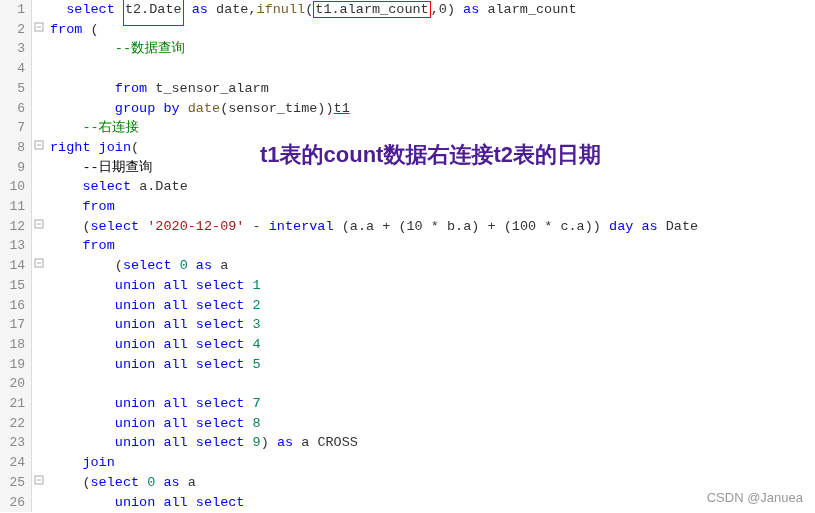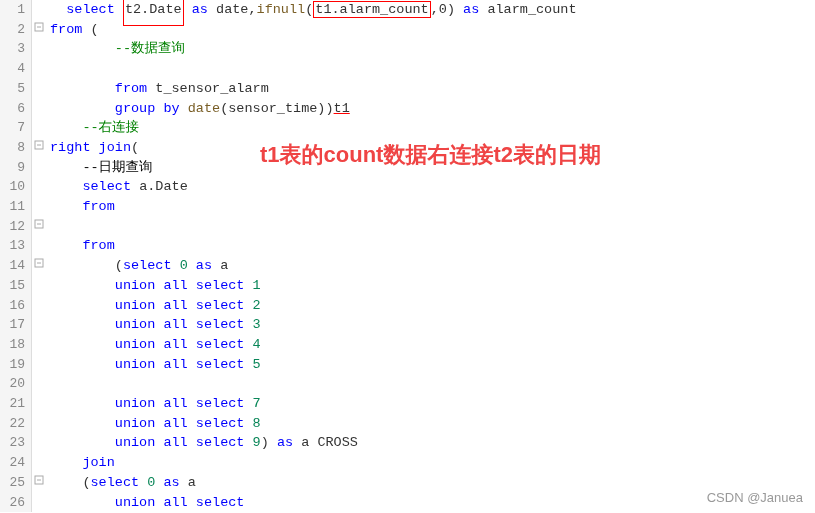--- a/index.html
+++ b/index.html
@@ -52,21 +52,21 @@
     .line-content {
       padding-left: 4px;
       color: #333;
       white-space: pre;
       font-size: 13.5px;
     }
     .annotation {
       position: absolute;
       top: 140px;
       left: 260px;
-      color: #ef4444;
+      color: #4c1d95;
       font-size: 22px;
       font-weight: bold;
       font-family: 'SimHei', 'Microsoft YaHei', sans-serif;
       white-space: nowrap;
     }
     .watermark {
       position: absolute;
       bottom: 8px;
       right: 12px;
       color: #999;
@@ -138,20 +138,21 @@
         <span class="line-num">11</span>
         <span class="fold-icon"></span>
         <span class="line-content">    <span style="color:#0000ff">from</span></span>
       </div>
       <div class="code-line">
         <span class="line-num">12</span>
         <span class="fold-icon"><svg width="10" height="10" viewBox="0 0 10 10">
             <rect x="1" y="1" width="8" height="8" fill="none" stroke="#aaa" stroke-width="1"></rect>
             <line x1="3" y1="5" x2="7" y2="5" stroke="#aaa" stroke-width="1"></line>
           </svg></span>
+        <span class="line-content">    (<span style="color:#0000ff">select</span> <span style="color:#a31515">'2020-12-09'</span> - <span style="color:#0000ff">interval</span> (a.a + (10 * b.a) + (100 * c.a)) <span style="color:#0000ff">day</span> <span style="color:#0000ff">as</span> Date</span>
       </div>
       <div class="code-line">
         <span class="line-num">13</span>
         <span class="fold-icon"></span>
         <span class="line-content">    <span style="color:#0000ff">from</span></span>
       </div>
       <div class="code-line">
         <span class="line-num">14</span>
         <span class="fold-icon"><svg width="10" height="10" viewBox="0 0 10 10">
             <rect x="1" y="1" width="8" height="8" fill="none" stroke="#aaa" stroke-width="1"></rect>

